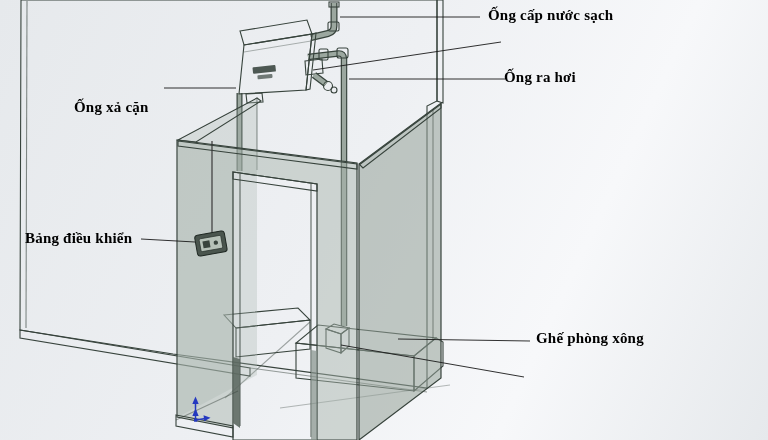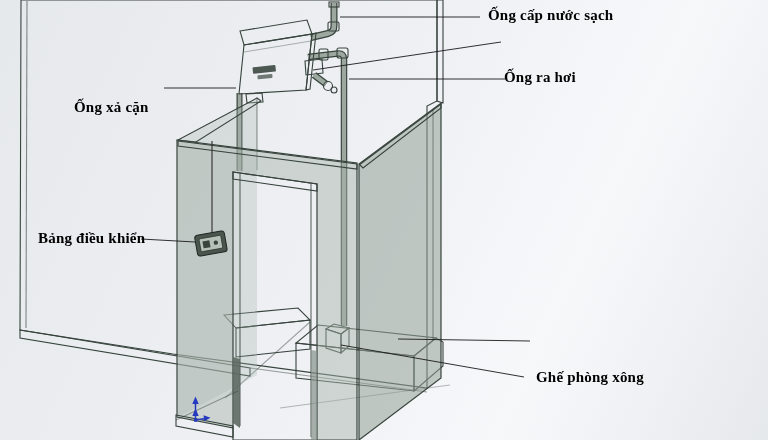--- a/index.html
+++ b/index.html
@@ -16,22 +16,22 @@
   .edge{stroke:var(--edge,#37433c);stroke-width:1.1;fill:none;}
   .cad-label{
     position:absolute;white-space:nowrap;
     font-weight:bold;font-size:15px;line-height:17px;
     color:var(--label_text,#000);letter-spacing:.2px;
   }
   #lbl-water{left:488px;top:7px;}
   #lbl-valve{left:509px;top:34px;}
   #lbl-steam{left:504px;top:69px;}
   #lbl-drain{left:74px;top:78px;margin-top:21px;}
-  #lbl-panel{left:38px;top:230px;text-align:right;}
-  #lbl-bench{left:536px;top:330px;margin-top:39px;}
+  #lbl-panel{left:25px;top:230px;text-align:right;}
+  #lbl-bench{left:536px;top:330px;}
   #lbl-herb{left:527px;top:370px;}
 </style>
 </head>
 <body>
 
 <div class="scene">
 
   <svg class="cad" width="768" height="440" viewBox="0 0 768 440">
 
     <g>

